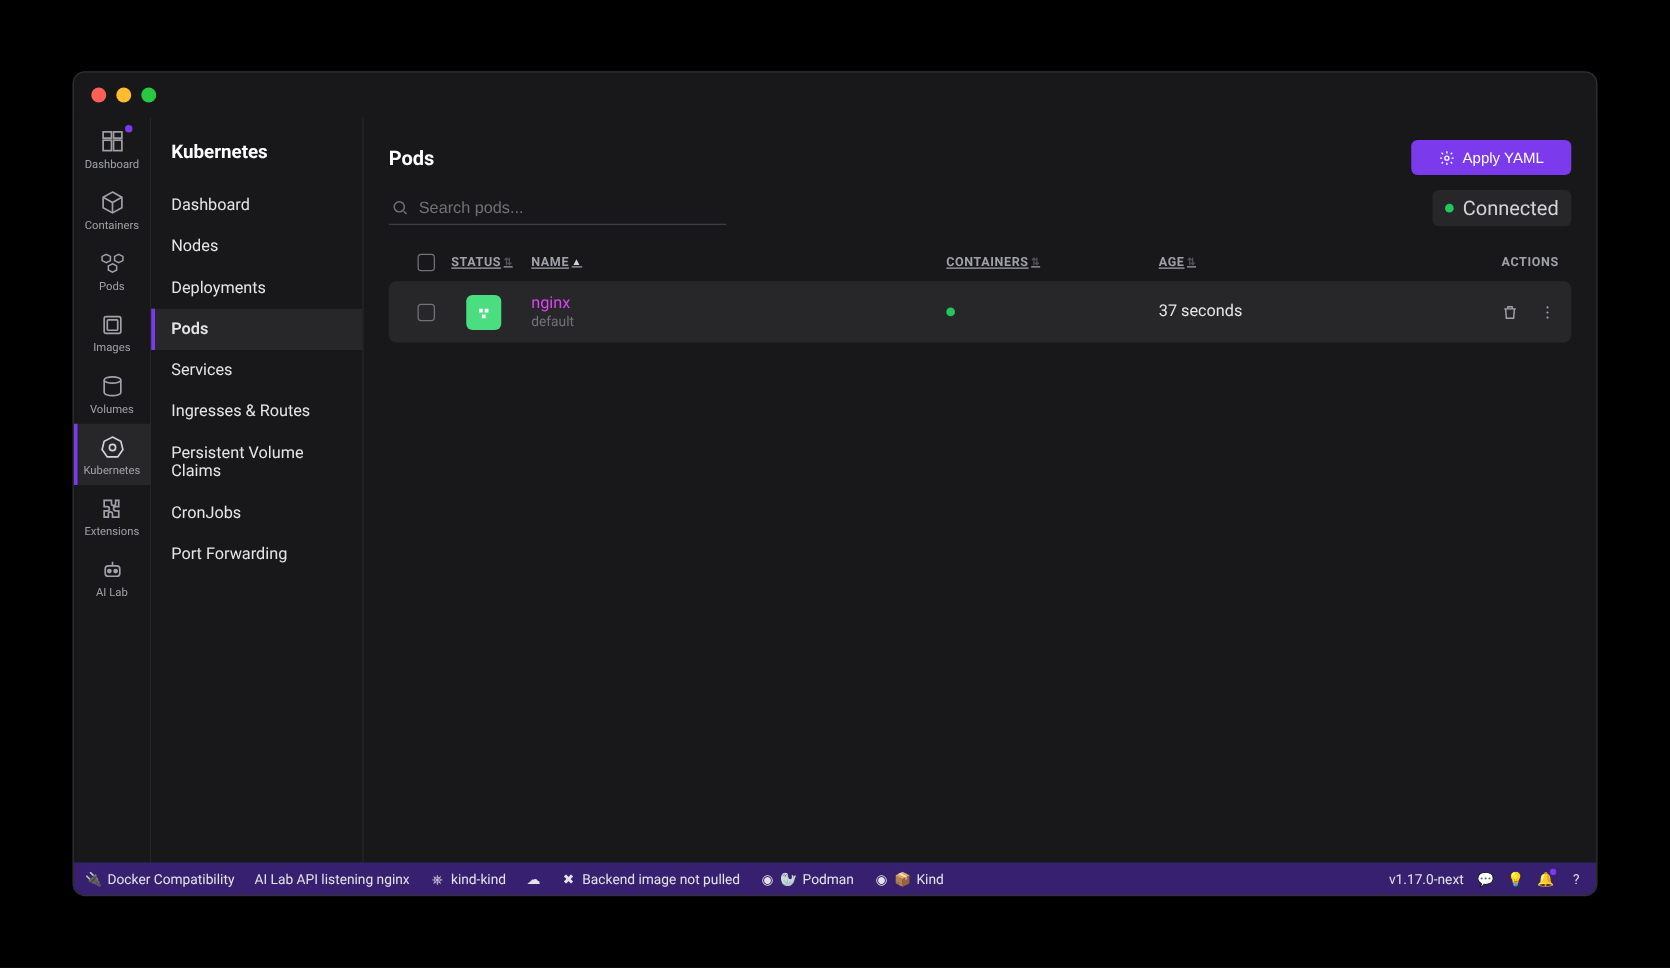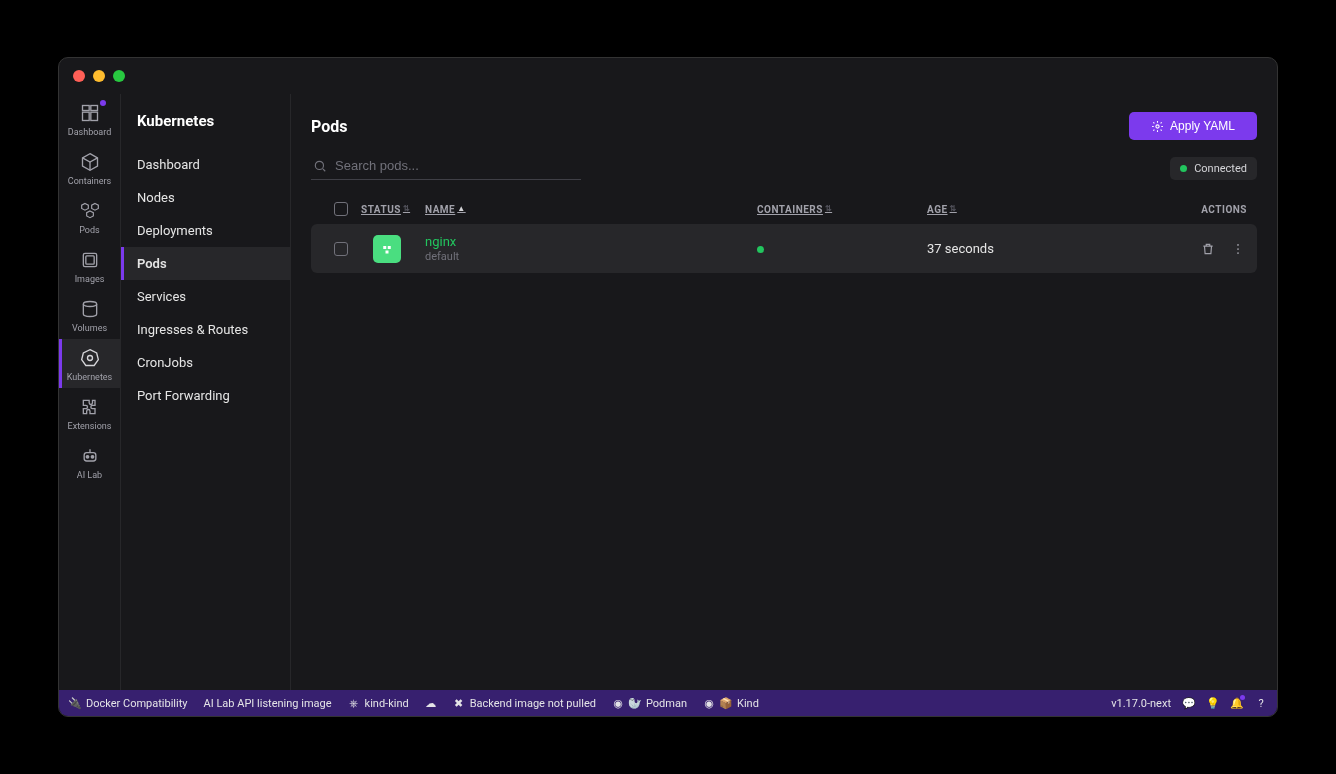--- a/index.html
+++ b/index.html
@@ -27,43 +27,43 @@
     .subside h2 { font-size: 15px; font-weight: 700; color: #fff; padding: 0 16px 18px; }
     .sub-item { padding: 9px 16px; font-size: 13px; color: #e5e5e5; cursor: pointer; position: relative; }
     .sub-item.active { background: #27272a; font-weight:600; }
     .sub-item.active::before { content:""; position:absolute; left:0; top:0; bottom:0; width:3px; background:#7c3aed; }
     
     
     .main { flex: 1; background: #18181b; display: flex; flex-direction: column; padding: 18px 20px 0; min-width:0; }
     .main-header { display: flex; align-items: center; justify-content: space-between; }
     .main-header h1 { font-size: 16px; font-weight: 700; color: #fff; }
     .btn-primary { background: #7c3aed; color: #ffffff; border: none; border-radius: 5px; padding: 7px 22px; font-size: 12px; font-weight: 500; display: flex; align-items: center; gap: 6px; cursor:pointer; }
-    .toolbar { display: flex; align-items: flex-end; justify-content: space-between; margin-top: 12px; }
+    .toolbar { display: flex; align-items: flex-start; justify-content: space-between; margin-top: 12px; }
     .search-wrap { display: flex; align-items: center; gap: 8px; border-bottom: 1px solid #3f3f46; padding: 6px 2px; width: 270px; }
     .search-wrap input { background: transparent; border: none; outline: none; color: #e5e5e5; font-size: 13px; flex:1; }
     .search-wrap input::placeholder { color: #71717a; }
-    .status-pill { background: #27272a; border-radius: 5px; padding: 5px 10px; font-size: 11px; color: #d4d4d8; display: flex; align-items: center; gap: 7px; }
+    .status-pill { background: #27272a; border-radius: 5px; padding: 5px 10px; font-size: 16px; color: #d4d4d8; display: flex; align-items: center; gap: 7px; }
     .dot-green { width: 7px; height: 7px; background: #22c55e; border-radius: 50%; display:inline-block; }
     
     .table-wrap { margin-top: 14px; }
     .thead { display: flex; align-items: center; padding: 8px 10px; font-size: 10px; font-weight: 700; color: #a1a1aa; letter-spacing: 0.5px; }
     .col-check { width: 40px; display:flex; justify-content:center; }
     .col-status { width: 64px; }
     .col-name { flex: 1; }
     .col-cont { width: 170px; }
     .col-age { width: 240px; }
     .col-act { width: 80px; text-align: right; display:flex; justify-content:flex-end; gap:14px; }
     .sort { display:inline-flex; align-items:center; gap:2px;text-decoration:underline; }
     .sort-ic { font-size: 8px; color:#52525b; line-height:1; }
     .sort-ic.up { color:#d4d4d8; }
     
     .trow { display: flex; align-items: center; padding: 10px; background: #27272a; border-radius: 6px; font-size: 13px; }
     .checkbox { width: 14px; height: 14px; border: 1.5px solid #71717a; border-radius: 3px; cursor:pointer; }
     .pod-icon { width: 28px; height: 28px; background: #4ade80; border-radius: 5px; display:flex; align-items:center; justify-content:center; margin-right: 12px; }
-    .pod-name { color: #22c55e; font-size: 13px; }
+    .pod-name { color: #d946ef; font-size: 13px; }
     .pod-ns { color: #71717a; font-size: 11px; margin-top: 1px; }
     .name-cell { display:flex; align-items:center; }
     .act-ic { color:#a1a1aa; cursor:pointer; width:16px; text-align:center; }
     
     
     .statusbar { height: 26px; background: #37206f; display: flex; align-items: center; padding: 0 10px; font-size: 11px; color: #e4e4e7; gap: 16px; }
     .sb-left { display:flex; align-items:center; gap:16px; flex:1; }
     .sb-item { display:flex; align-items:center; gap:5px; cursor:pointer; }
     .sb-right { display:flex; align-items:center; gap:12px; }
     .sb-ic { width:12px; height:12px; display:inline-flex; align-items:center; justify-content:center; }
@@ -168,20 +168,21 @@
     </div>
 
     <div class="subside">
       <h2>Kubernetes</h2>
       <div class="sub-item">Dashboard</div>
       <div class="sub-item">Nodes</div>
       <div class="sub-item">Deployments</div>
       <div class="sub-item active">Pods</div>
       <div class="sub-item">Services</div>
       <div class="sub-item">Ingresses &amp; Routes</div>
+      <div class="sub-item">Persistent Volume Claims</div>
       <div class="sub-item">CronJobs</div>
       <div class="sub-item">Port Forwarding</div>
     </div>
 
     <div class="main">
       <div class="main-header">
         <h1>Pods</h1>
         <button class="btn-primary">
           <svg width="13" height="13" viewBox="0 0 24 24" fill="none" stroke="#fff" stroke-width="2">
               <circle cx="12" cy="12" r="3"></circle>
@@ -268,21 +269,21 @@
     </div>
   </div>
 
   <div class="statusbar">
     <div class="sb-left">
       <div class="sb-item">
         <span class="sb-ic">🔌</span>
         <span>Docker Compatibility</span>
       </div>
       <div class="sb-item">
-        <span>AI Lab API listening image</span>
+        <span>AI Lab API listening nginx</span>
       </div>
       <div class="sb-item">
         <span class="sb-ic">⎈</span>
         <span>kind-kind</span>
       </div>
       <div class="sb-item">
         <span class="sb-ic">☁</span>
       </div>
       <div class="sb-item">
         <span class="sb-ic">✖</span>

